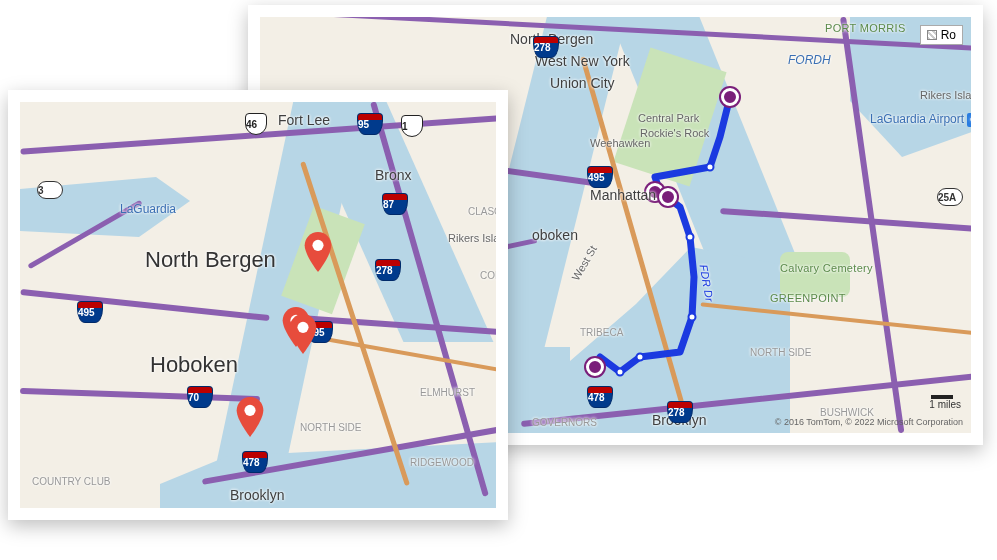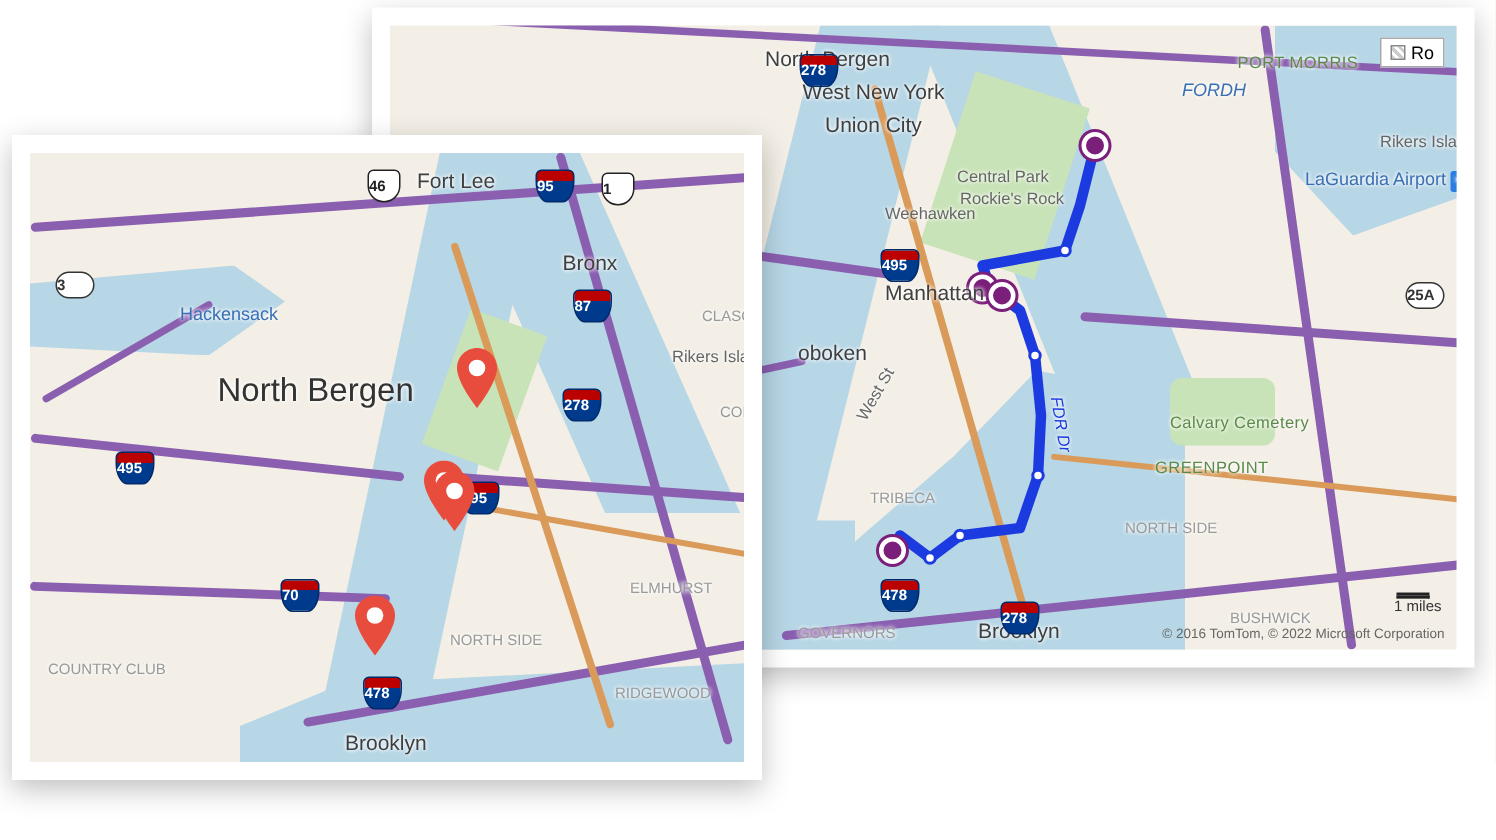--- a/index.html
+++ b/index.html
@@ -68,21 +68,21 @@
     position: absolute;
     color: #3f3f3f;
     font-weight: 400;
     white-space: nowrap;
     text-shadow: 0 0 3px #fff, 0 0 3px #fff;
   }
   .label.big { font-size: 22px; color: #333; }
   .label.med { font-size: 14px; }
   .label.sm  { font-size: 11px; color: #666; }
   .label.blue { color: #3a6fb3; font-size: 12px; }
-  .label.green { color: #5b8a4a; font-size: 11px; text-transform: uppercase; letter-spacing: 0.3px; margin-top: 14px; }
+  .label.green { color: #5b8a4a; font-size: 11px; text-transform: uppercase; letter-spacing: 0.3px; }
   .label.gray { color: #999; font-size: 10px; text-transform: uppercase; }
   .shield {
     position: absolute;
     width: 26px; height: 22px;
     border-radius: 4px 4px 8px 8px / 4px 4px 14px 14px;
     display: flex;
     align-items: center;
     font-size: 10px;
     font-weight: 700;
     color: #fff;
@@ -261,27 +261,28 @@
     <div class="road-purple" style="left:350px; top:0; width:6px; height:410px; transform:rotate(-16deg); transform-origin:top;"></div>
     <div class="road-purple" style="left:180px; top:350px; width:310px; height:6px; transform:rotate(-10deg);"></div>
     <div class="road-purple" style="left:0; top:130px; width:130px; height:5px; transform:rotate(-30deg);"></div>
 
     <div class="road-orange" style="left:280px; top:60px; width:5px; height:340px; transform:rotate(-18deg); transform-origin:top;"></div>
     <div class="road-orange" style="left:300px; top:250px; width:180px; height:4px; transform:rotate(10deg);"></div>
 
     <span class="label med" style="left:258px; top:10px;">Fort Lee</span>
     <span class="label med" style="left:355px; top:65px;">Bronx</span>
     <span class="label big" style="left:125px; top:145px;">North Bergen</span>
+    <span class="label big" style="left:130px; top:250px;">Hoboken</span>
     <span class="label med" style="left:210px; top:385px;">Brooklyn</span>
-    <span class="label blue" style="left:100px; top:100px;">Hackensack</span>
+    <span class="label blue" style="left:100px; top:100px;">LaGuardia</span>
     <span class="label sm" style="left:428px; top:130px;">Rikers Island</span>
     <span class="label gray" style="left:400px; top:285px;">ELMHURST</span>
     <span class="label gray" style="left:280px; top:320px;">NORTH SIDE</span>
     <span class="label gray" style="left:390px; top:355px;">RIDGEWOOD</span>
-    <span class="label gray" style="left:12px; top:339px;">COUNTRY CLUB</span>
+    <span class="label gray" style="left:12px; top:374px;">COUNTRY CLUB</span>
     <span class="label gray" style="left:448px; top:104px;">CLASO</span>
     <span class="label gray" style="left:460px; top:168px;">COL</span>
 
     <div class="shield us" style="left:236px; top:22px;">
         <span>46</span>
       </div>
     <div class="shield interstate" style="left:350px; top:22px;">
         <span>95</span>
       </div>
     <div class="shield us" style="left:392px; top:24px;">

